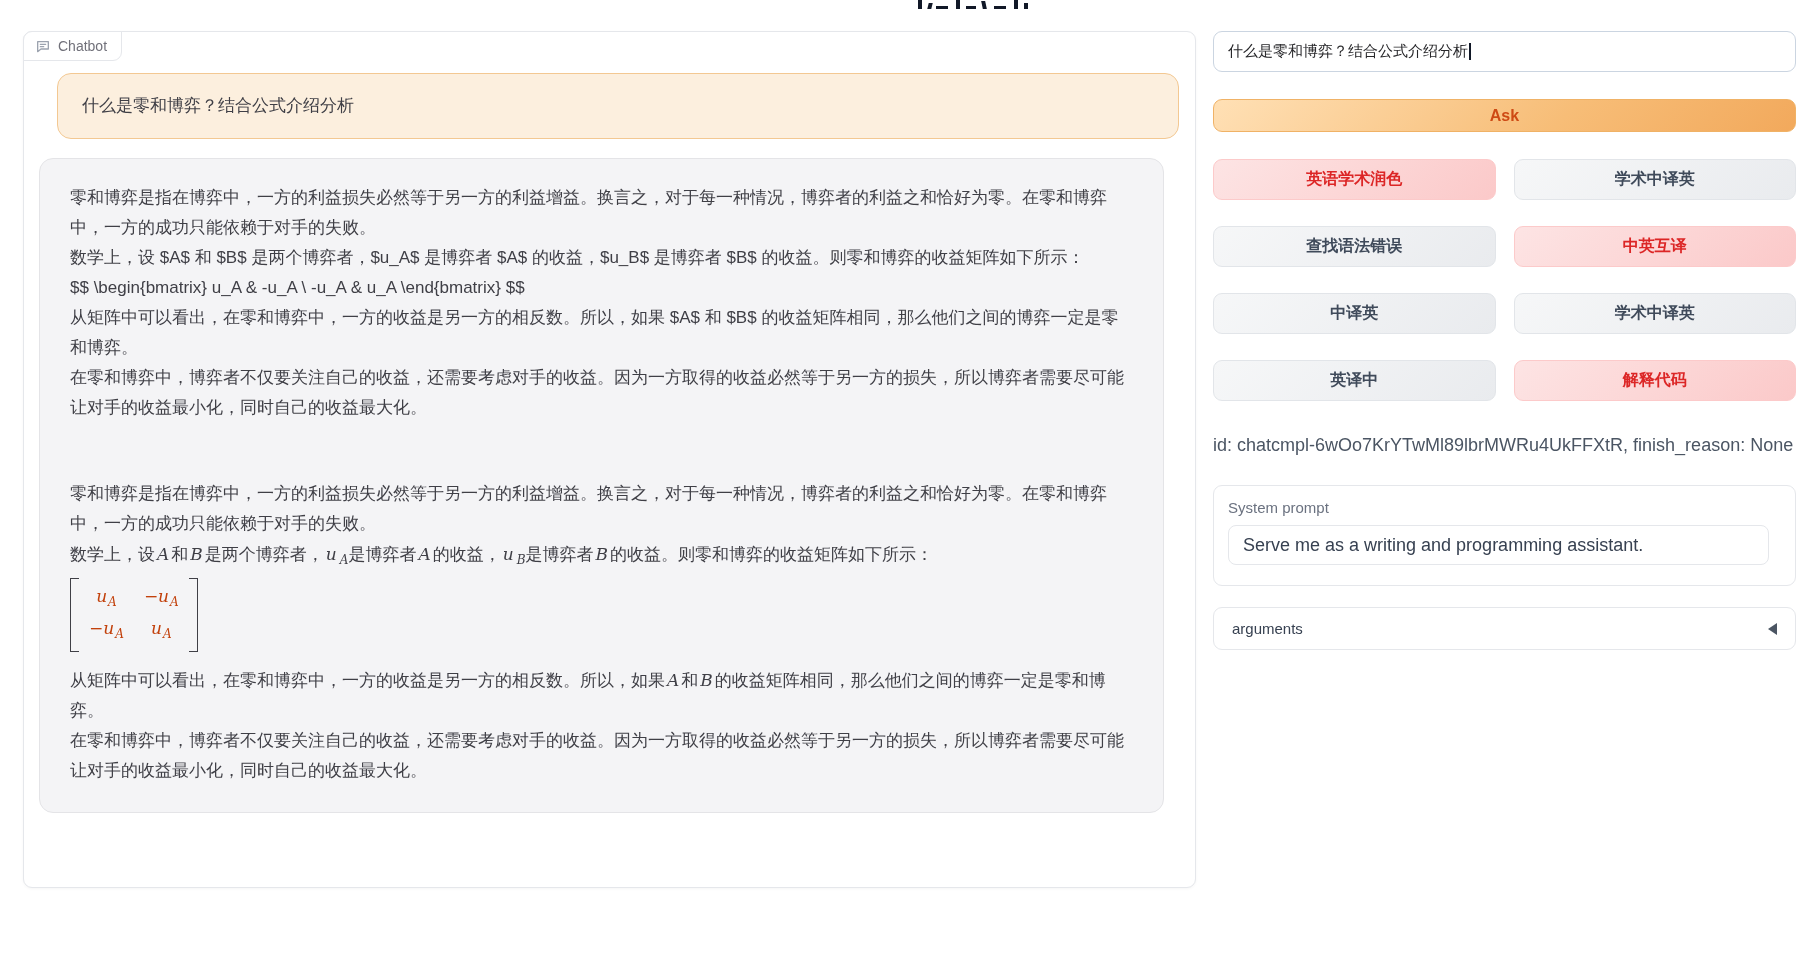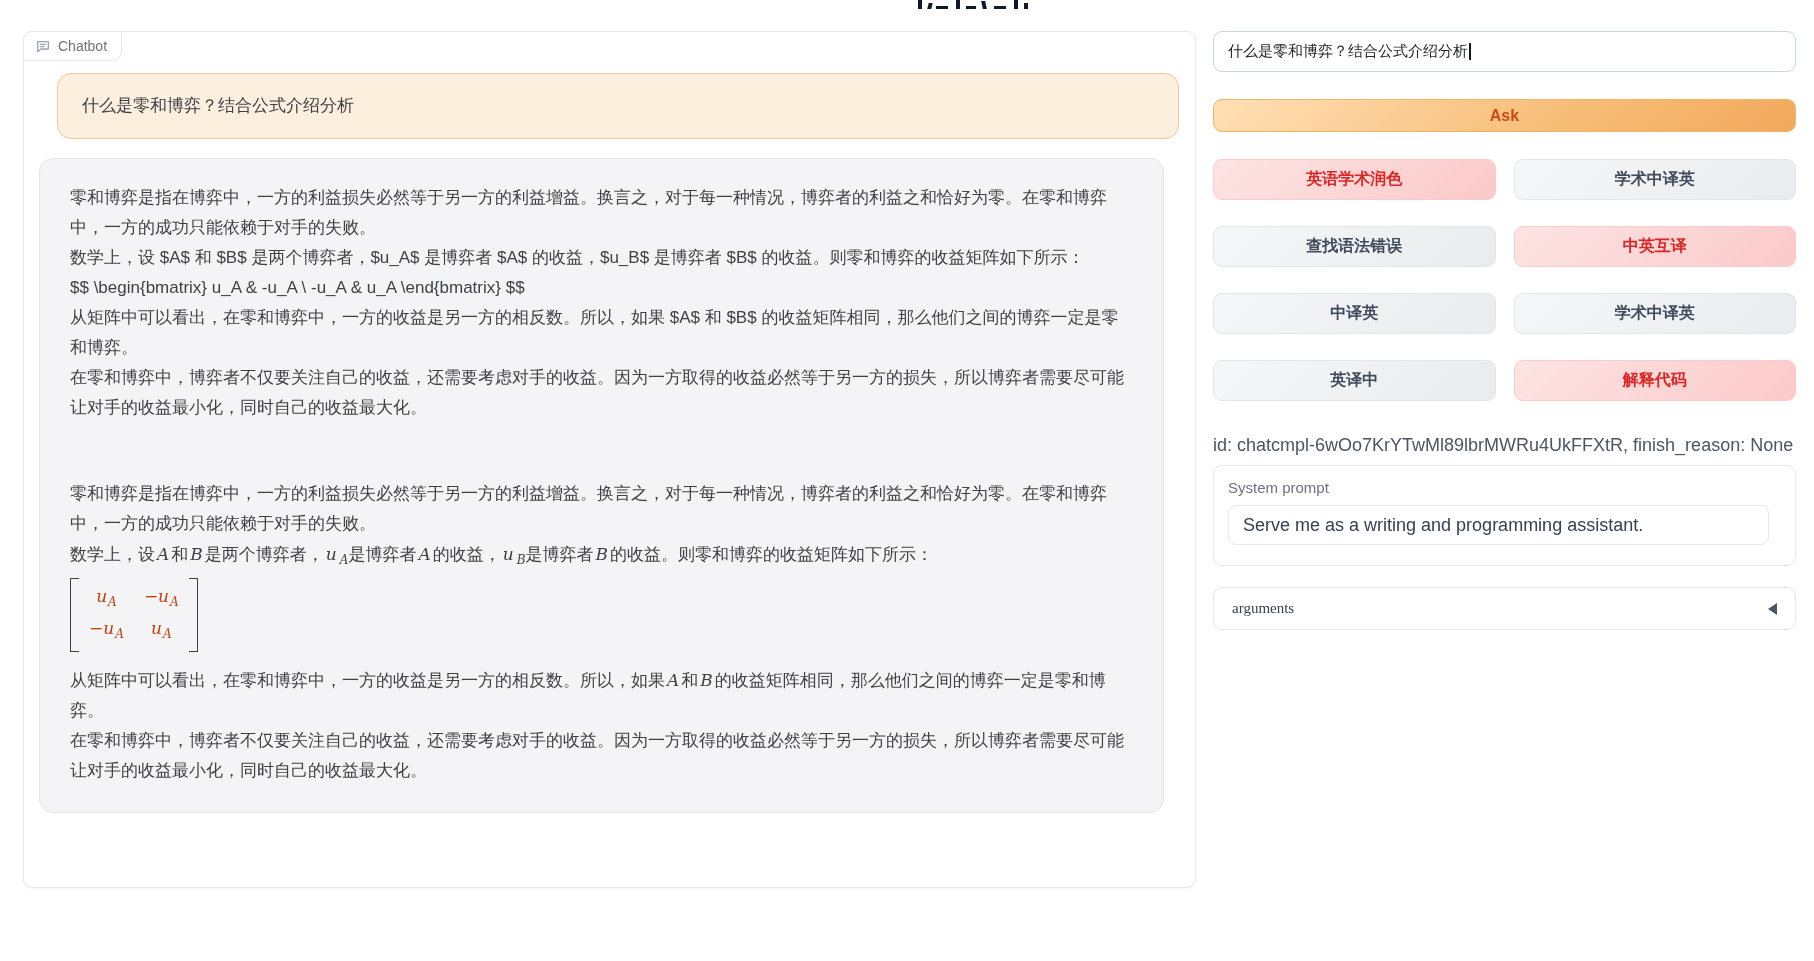--- a/index.html
+++ b/index.html
@@ -108,37 +108,37 @@
     border:1px solid #e2e5e9;color:#3f4a5a;
   }
   .fn-btn.highlight{
     background:linear-gradient(135deg,#fde4e4 0%,#fbc9c9 100%);
     border:1px solid #fccaca;color:#dc2626;
   }
 
   .status-line{margin-top:34px;font-size:18px;color:#4b5563;}
 
   .sys-group{
-    box-sizing:border-box;margin-top:9px;width:100%;
+    box-sizing:border-box;margin-top:29px;width:100%;
     background:#ffffff;border:1px solid #e5e7eb;border-radius:9px;
     padding:13px 26px 20px 14px;
   }
   .sys-label{font-size:15px;color:#6b7280;}
   .sys-input{
     box-sizing:border-box;margin-top:9px;width:100%;height:40px;
     background:#ffffff;border:1.4px solid #e5e7eb;border-radius:8px;
     display:flex;align-items:center;padding:0 14px;
     font-size:18px;color:#374151;
   }
 
   .accordion{
     box-sizing:border-box;margin-top:21px;width:100%;height:43px;
     background:#ffffff;border:1px solid #e5e7eb;border-radius:9px;
     display:flex;align-items:center;justify-content:space-between;
-    padding:0 18px;cursor:pointer;font-family:Liberation Serif, serif;
+    padding:0 18px;cursor:pointer;
   }
   .accordion-label{font-size:15px;color:#374151;}
   .tri-left{
     width:0;height:0;
     border-top:6px solid transparent;border-bottom:6px solid transparent;
     border-right:9px solid #4b5563;
   }
 </style>
 </head>
 <body>

